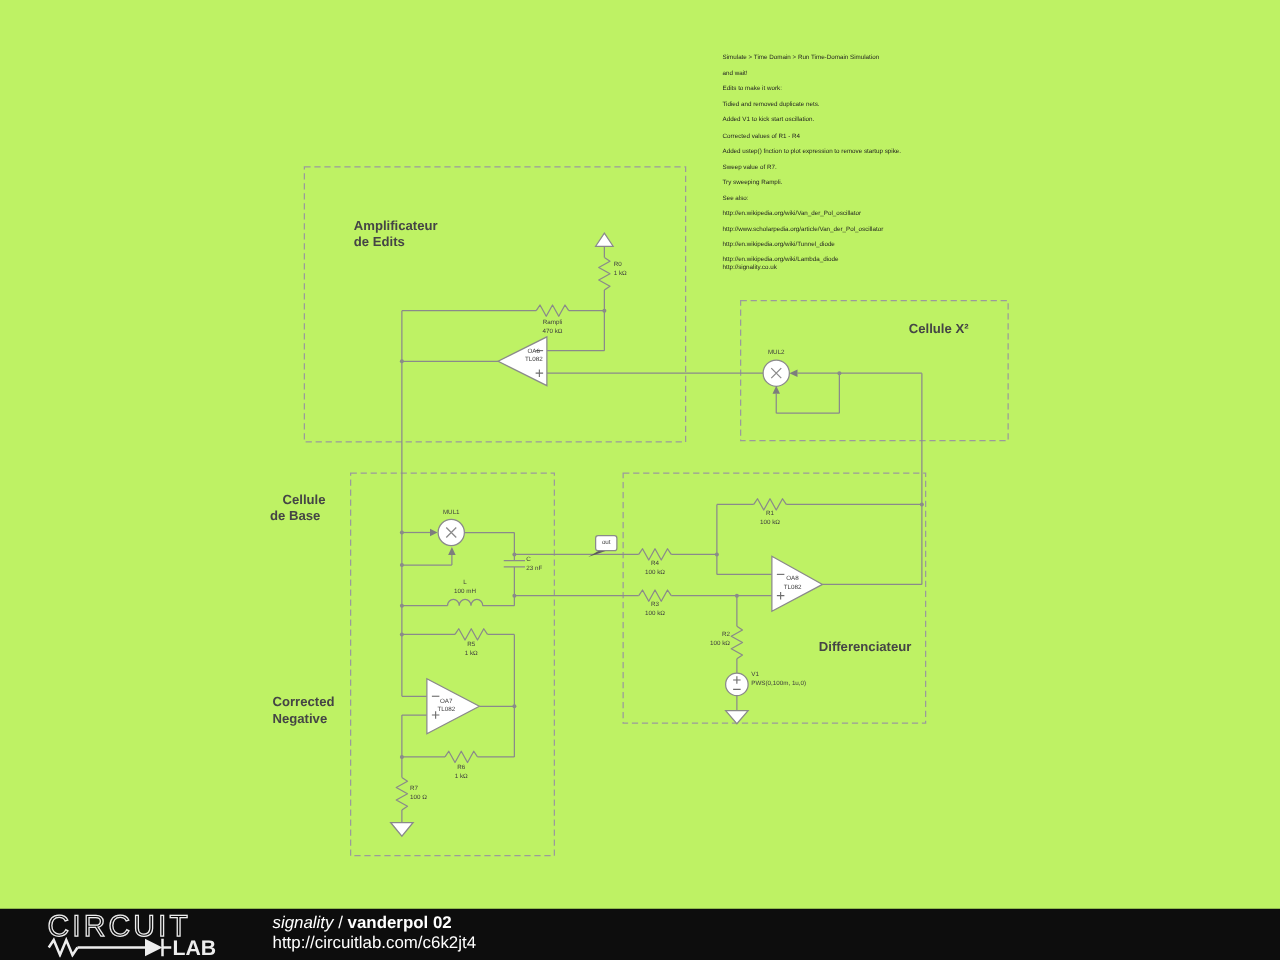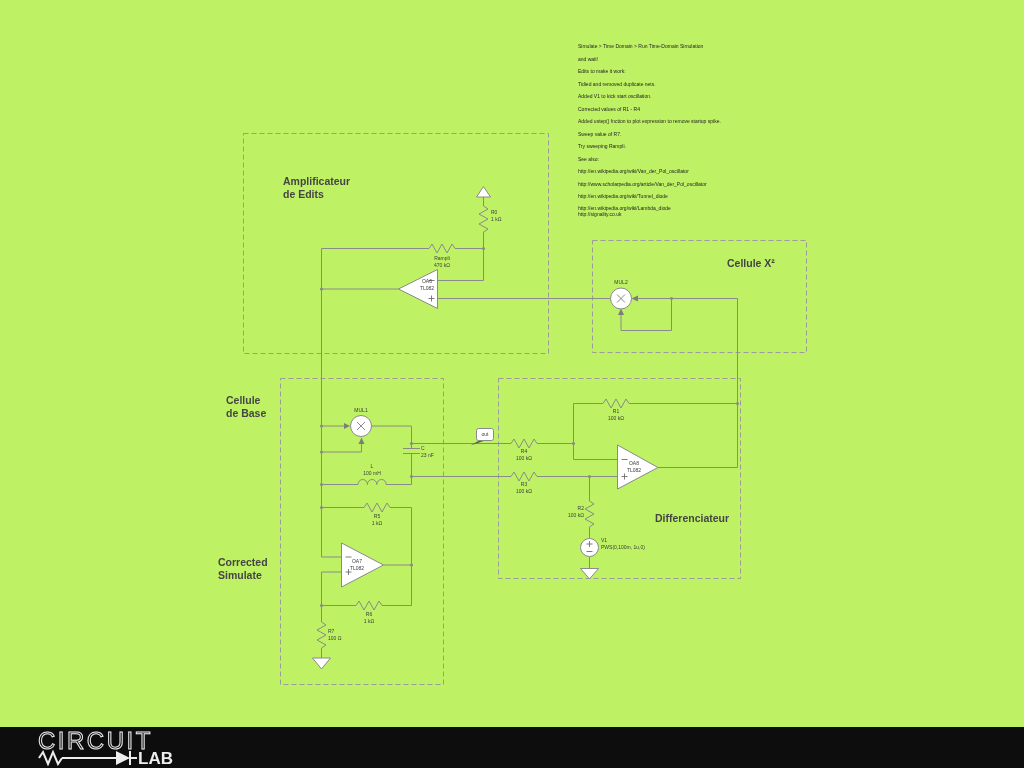--- a/index.html
+++ b/index.html
@@ -150,23 +150,23 @@
   <div class="ann" style="top:181px">http://www.scholarpedia.org/article/Van_der_Pol_oscillator</div>
   <div class="ann" style="top:193px">http://en.wikipedia.org/wiki/Tunnel_diode</div>
   <div class="ann" style="top:205px">http://en.wikipedia.org/wiki/Lambda_diode</div>
   <div class="ann" style="top:211px">http://signality.co.uk</div>
 </div>
 
 <div class="blk" style="left:283px;top:175px">Amplificateur</div>
 <div class="blk" style="left:283px;top:188px">de Edits</div>
 <div class="blk" style="left:727px;top:257px">Cellule X²</div>
 <div class="blk" style="left:226px;top:394px">Cellule</div>
-<div class="blk" style="left:226px;top:407px">de Base</div>
+<div class="blk" style="left:216px;top:407px">de Base</div>
 <div class="blk" style="left:218px;top:556px">Corrected</div>
-<div class="blk" style="left:218px;top:569px">Simulate</div>
+<div class="blk" style="left:218px;top:569px">Negative</div>
 <div class="blk" style="left:655px;top:512px">Differenciateur</div>
 
 <div class="lbl" style="left:491px;top:209px">R0</div>
 <div class="lbl" style="left:491px;top:216px">1 kΩ</div>
 <div class="lblc" style="left:422px;top:255px">Rampli</div>
 <div class="lblc" style="left:422px;top:262px">470 kΩ</div>
 <div class="lblc" style="left:407px;top:278px">OA6</div>
 <div class="lblc" style="left:407px;top:285px">TL082</div>
 <div class="lblc" style="left:601px;top:279px">MUL2</div>
 <div class="lblc" style="left:341px;top:407px">MUL1</div>
@@ -199,15 +199,19 @@
 <div id="footer">
   <svg width="150" height="36" viewBox="0 0 150 36" style="left:36px;top:3px">
     <text x="2" y="19" font-family="Liberation Sans, sans-serif" font-size="24" letter-spacing="2.5" fill="none" stroke="#ededed" stroke-width="1">CIRCUIT</text>
     <g stroke="#ededed" stroke-width="2" fill="none">
       <polyline points="3,28 7,22 12,34 17,22 22,34 26,28"></polyline>
       <path d="M26,28 H80 M94,21 V35 M94,28 H101"></path>
       <polygon points="80,21 80,35 94,28" fill="#ededed" stroke="none"></polygon>
     </g>
     <text x="102" y="34" font-family="Liberation Sans, sans-serif" font-size="17" font-weight="bold" fill="#ededed">LAB</text>
   </svg>
+  <div class="titles">
+    <div class="t1"><span class="it">signality</span><span> / </span><span class="bd">vanderpol 02</span></div>
+    <div class="t2">http://circuitlab.com/c6k2jt4</div>
+  </div>
 </div>
 
 </div>
 
 </body></html>

